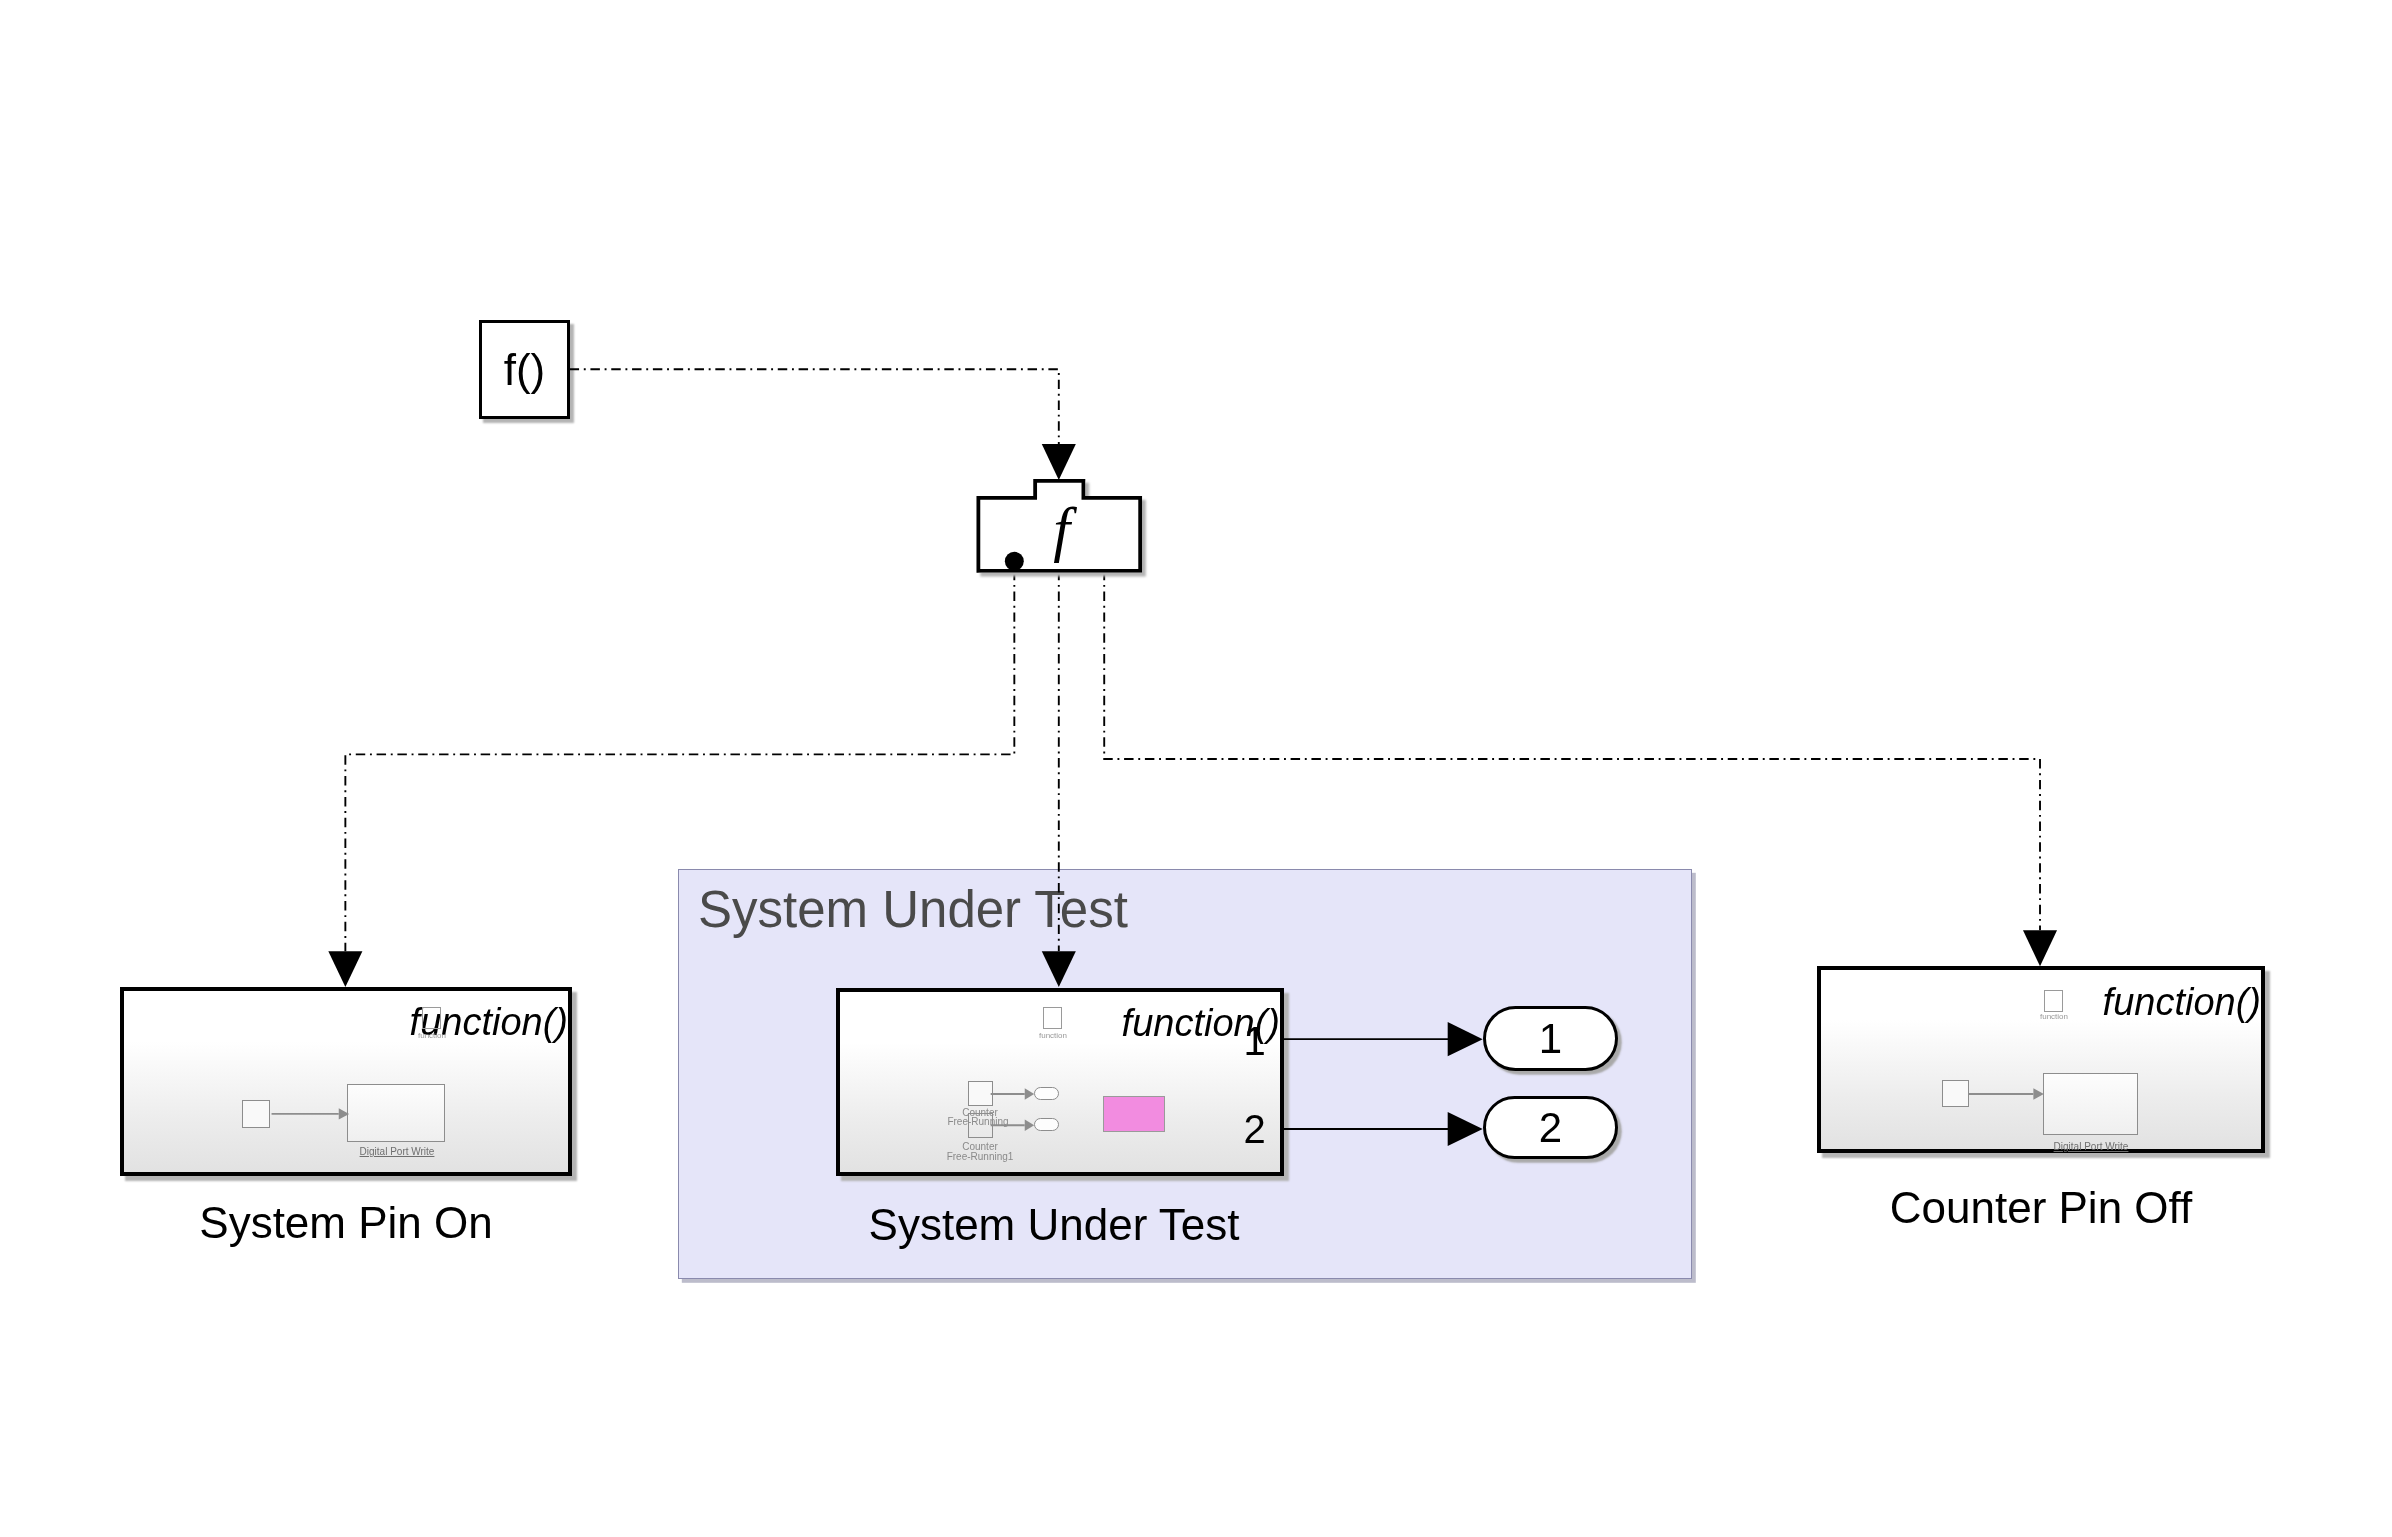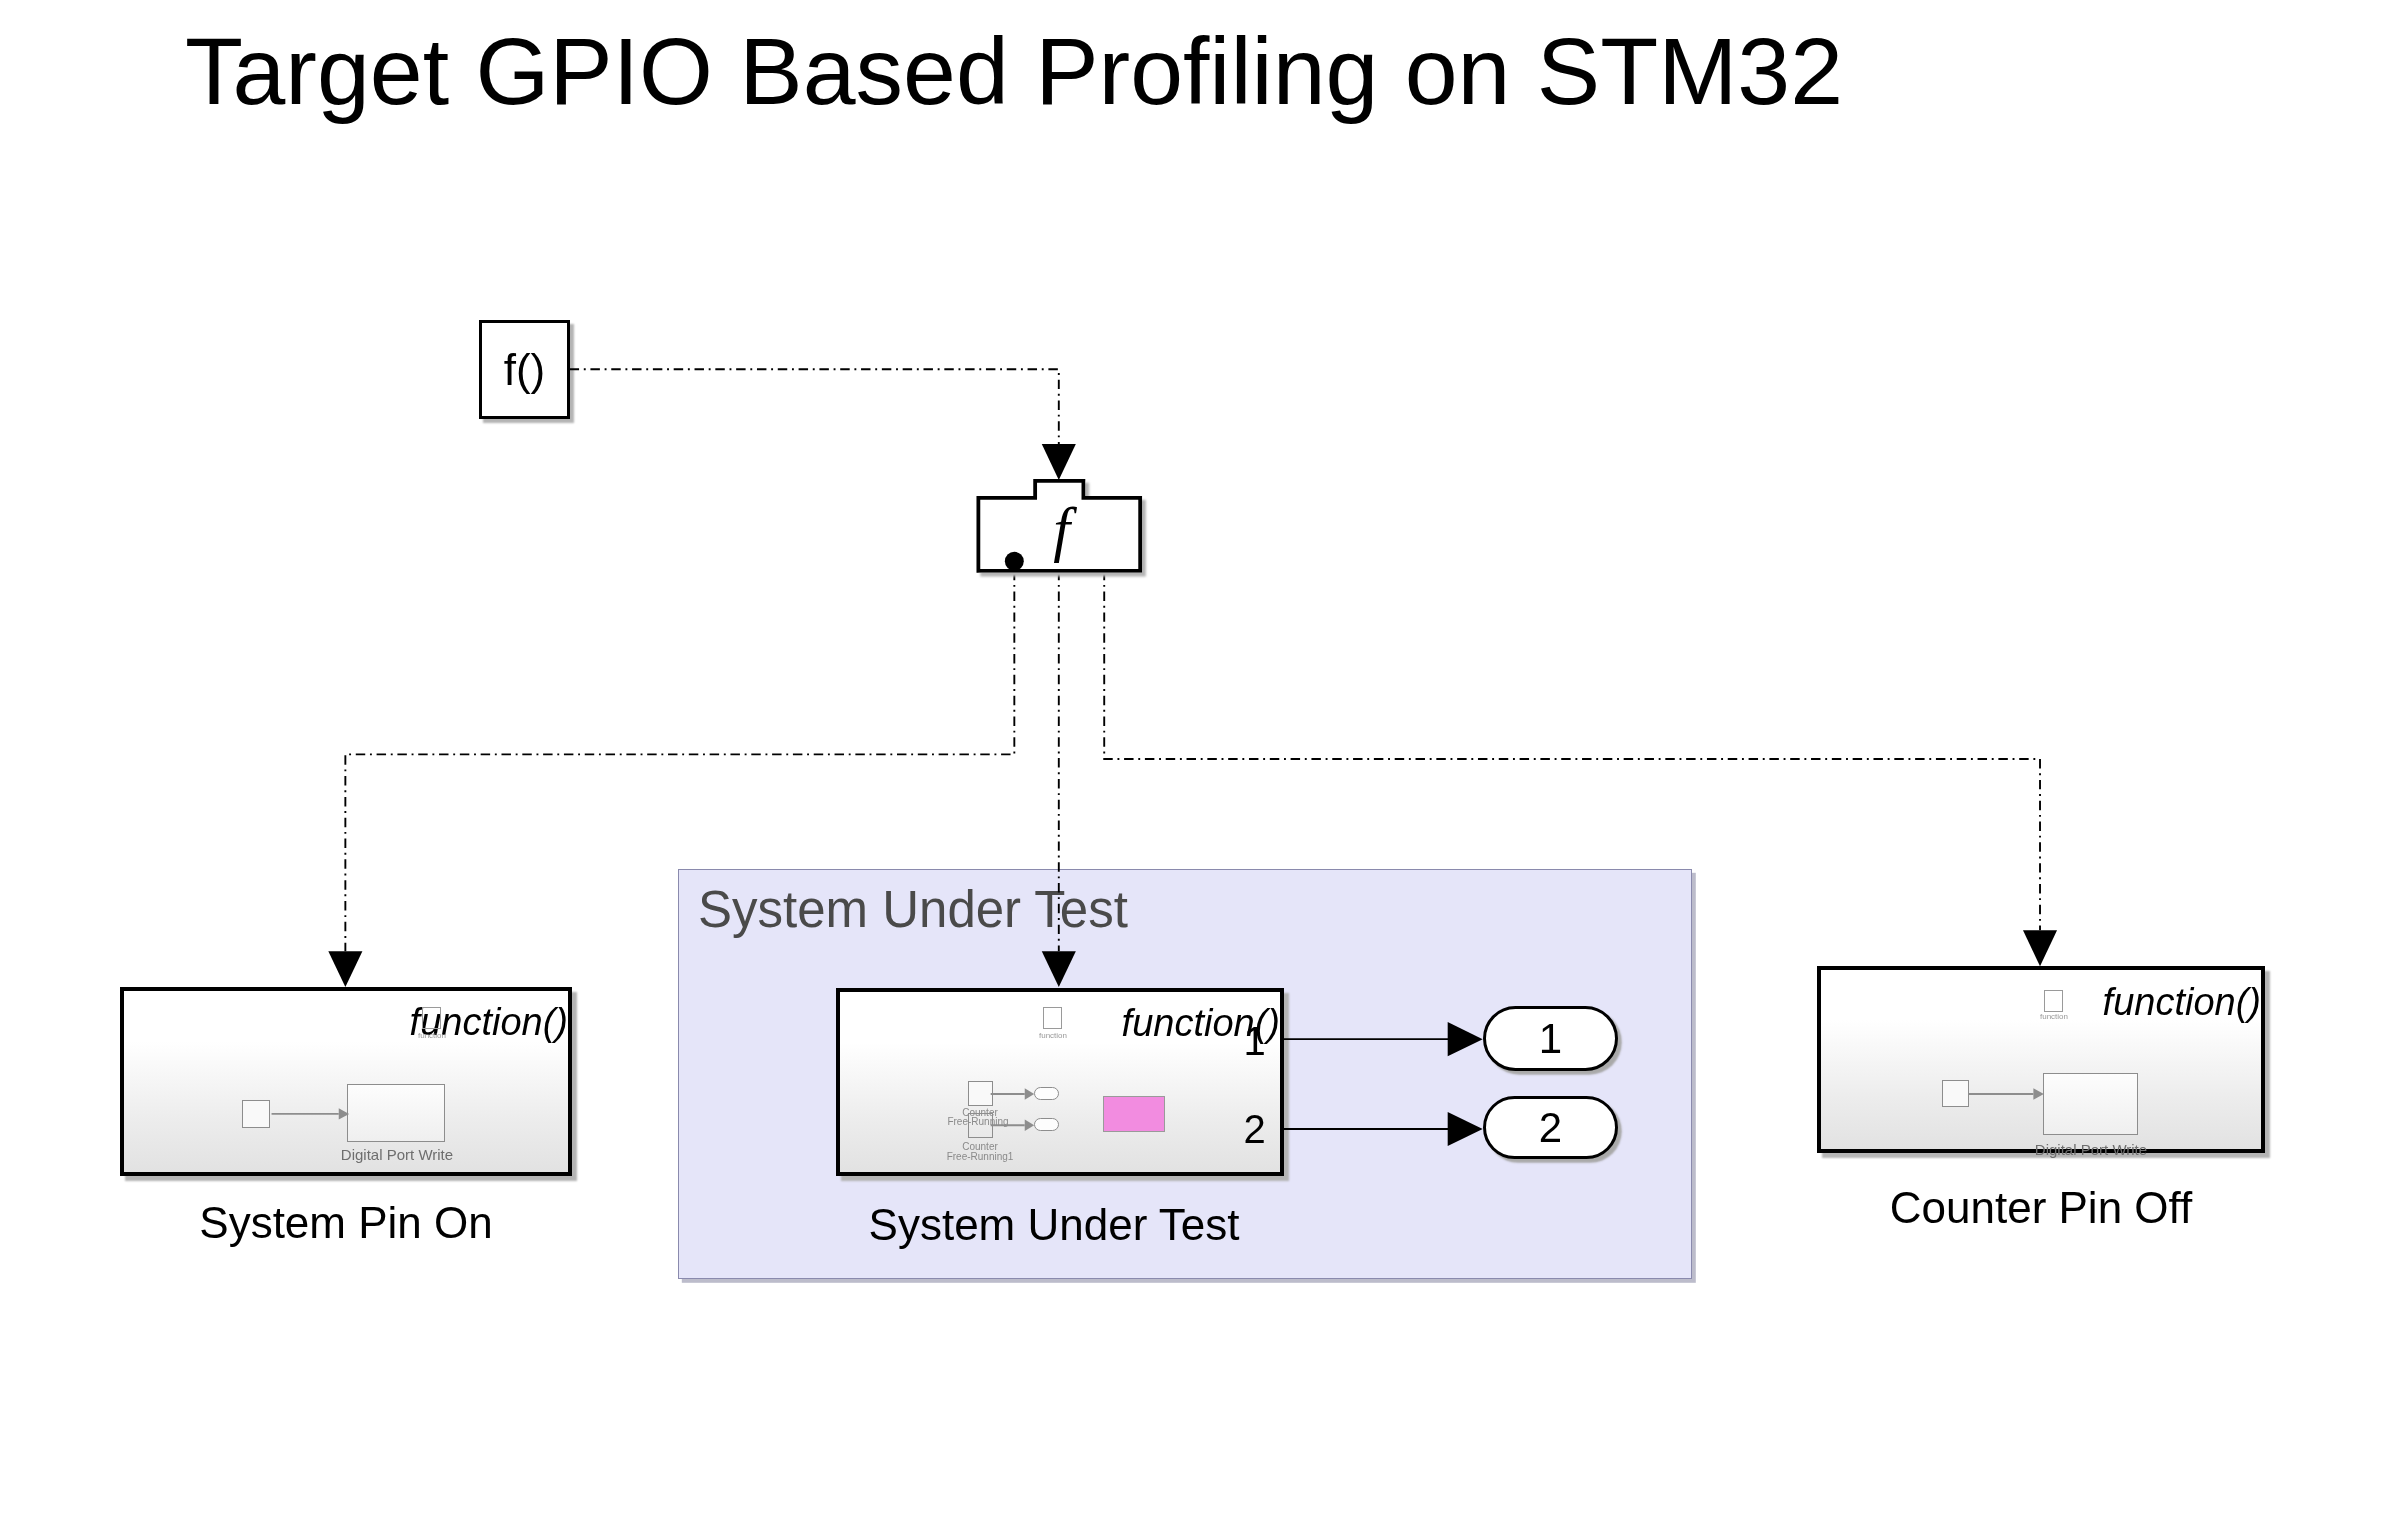--- a/index.html
+++ b/index.html
@@ -45,21 +45,21 @@
   
   .fcall-block{
     left:479px;top:320px;width:91px;height:99px;background:#fff;border:3.8px solid #000;
     box-sizing:border-box;box-shadow:3.8px 3.8px 1.9px #b4b4b4;
     display:flex;align-items:center;justify-content:center;
     font-size:44px;color:#000;
   }
   
   .thumb-sq{border:1.9px solid #8d8d8d;background:#f9f9f9;box-sizing:border-box;}
   .thumb-rect{border:1.9px solid #8d8d8d;background:linear-gradient(180deg,#fdfdfd,#efefef);box-sizing:border-box;}
-  .thumb-label{font-size:15px;color:#6e6e6e;white-space:nowrap;transform:translateX(-50%);}
+  .thumb-label{font-size:10px;color:#6e6e6e;white-space:nowrap;transform:translateX(-50%);text-decoration:underline;}
   .mini-oval{border:1.9px solid #8d8d8d;background:#fdfdfd;border-radius:7.6px;box-sizing:border-box;}
   .counter-label{font-size:10px;color:#8a8a8a;white-space:nowrap;transform:translateX(-50%);}
   .pink-rect{
     left:1103px;top:1096px;width:62px;height:36px;
     background:#F28CE0;border:1.9px solid #9a9a9a;box-sizing:border-box;
   }
   
   .sut-port-num{
     width:57px;text-align:center;font-size:40px;color:#000;
   }
@@ -72,21 +72,20 @@
   
   #wires{left:0;top:0;z-index:30;pointer-events:none;}
   .layer2{z-index:20;}
   .layer1{z-index:10;}
 </style>
 </head>
 <body>
 
 <div id="canvas">
 
-  <div class="abs title layer2">Target GPIO Based Profiling on STM32</div>
 
   <div class="abs sut-area layer1"></div>
   <div class="abs sut-area-label layer2">System Under Test</div>
 
   <div class="abs fcall-block layer2">
     <span>f()</span>
   </div>
 
   <div class="abs block layer2" style="left:120px;top:987px;width:452px;height:189px;">
     <div class="abs block-header" style="top:9.5px;">function()</div>

